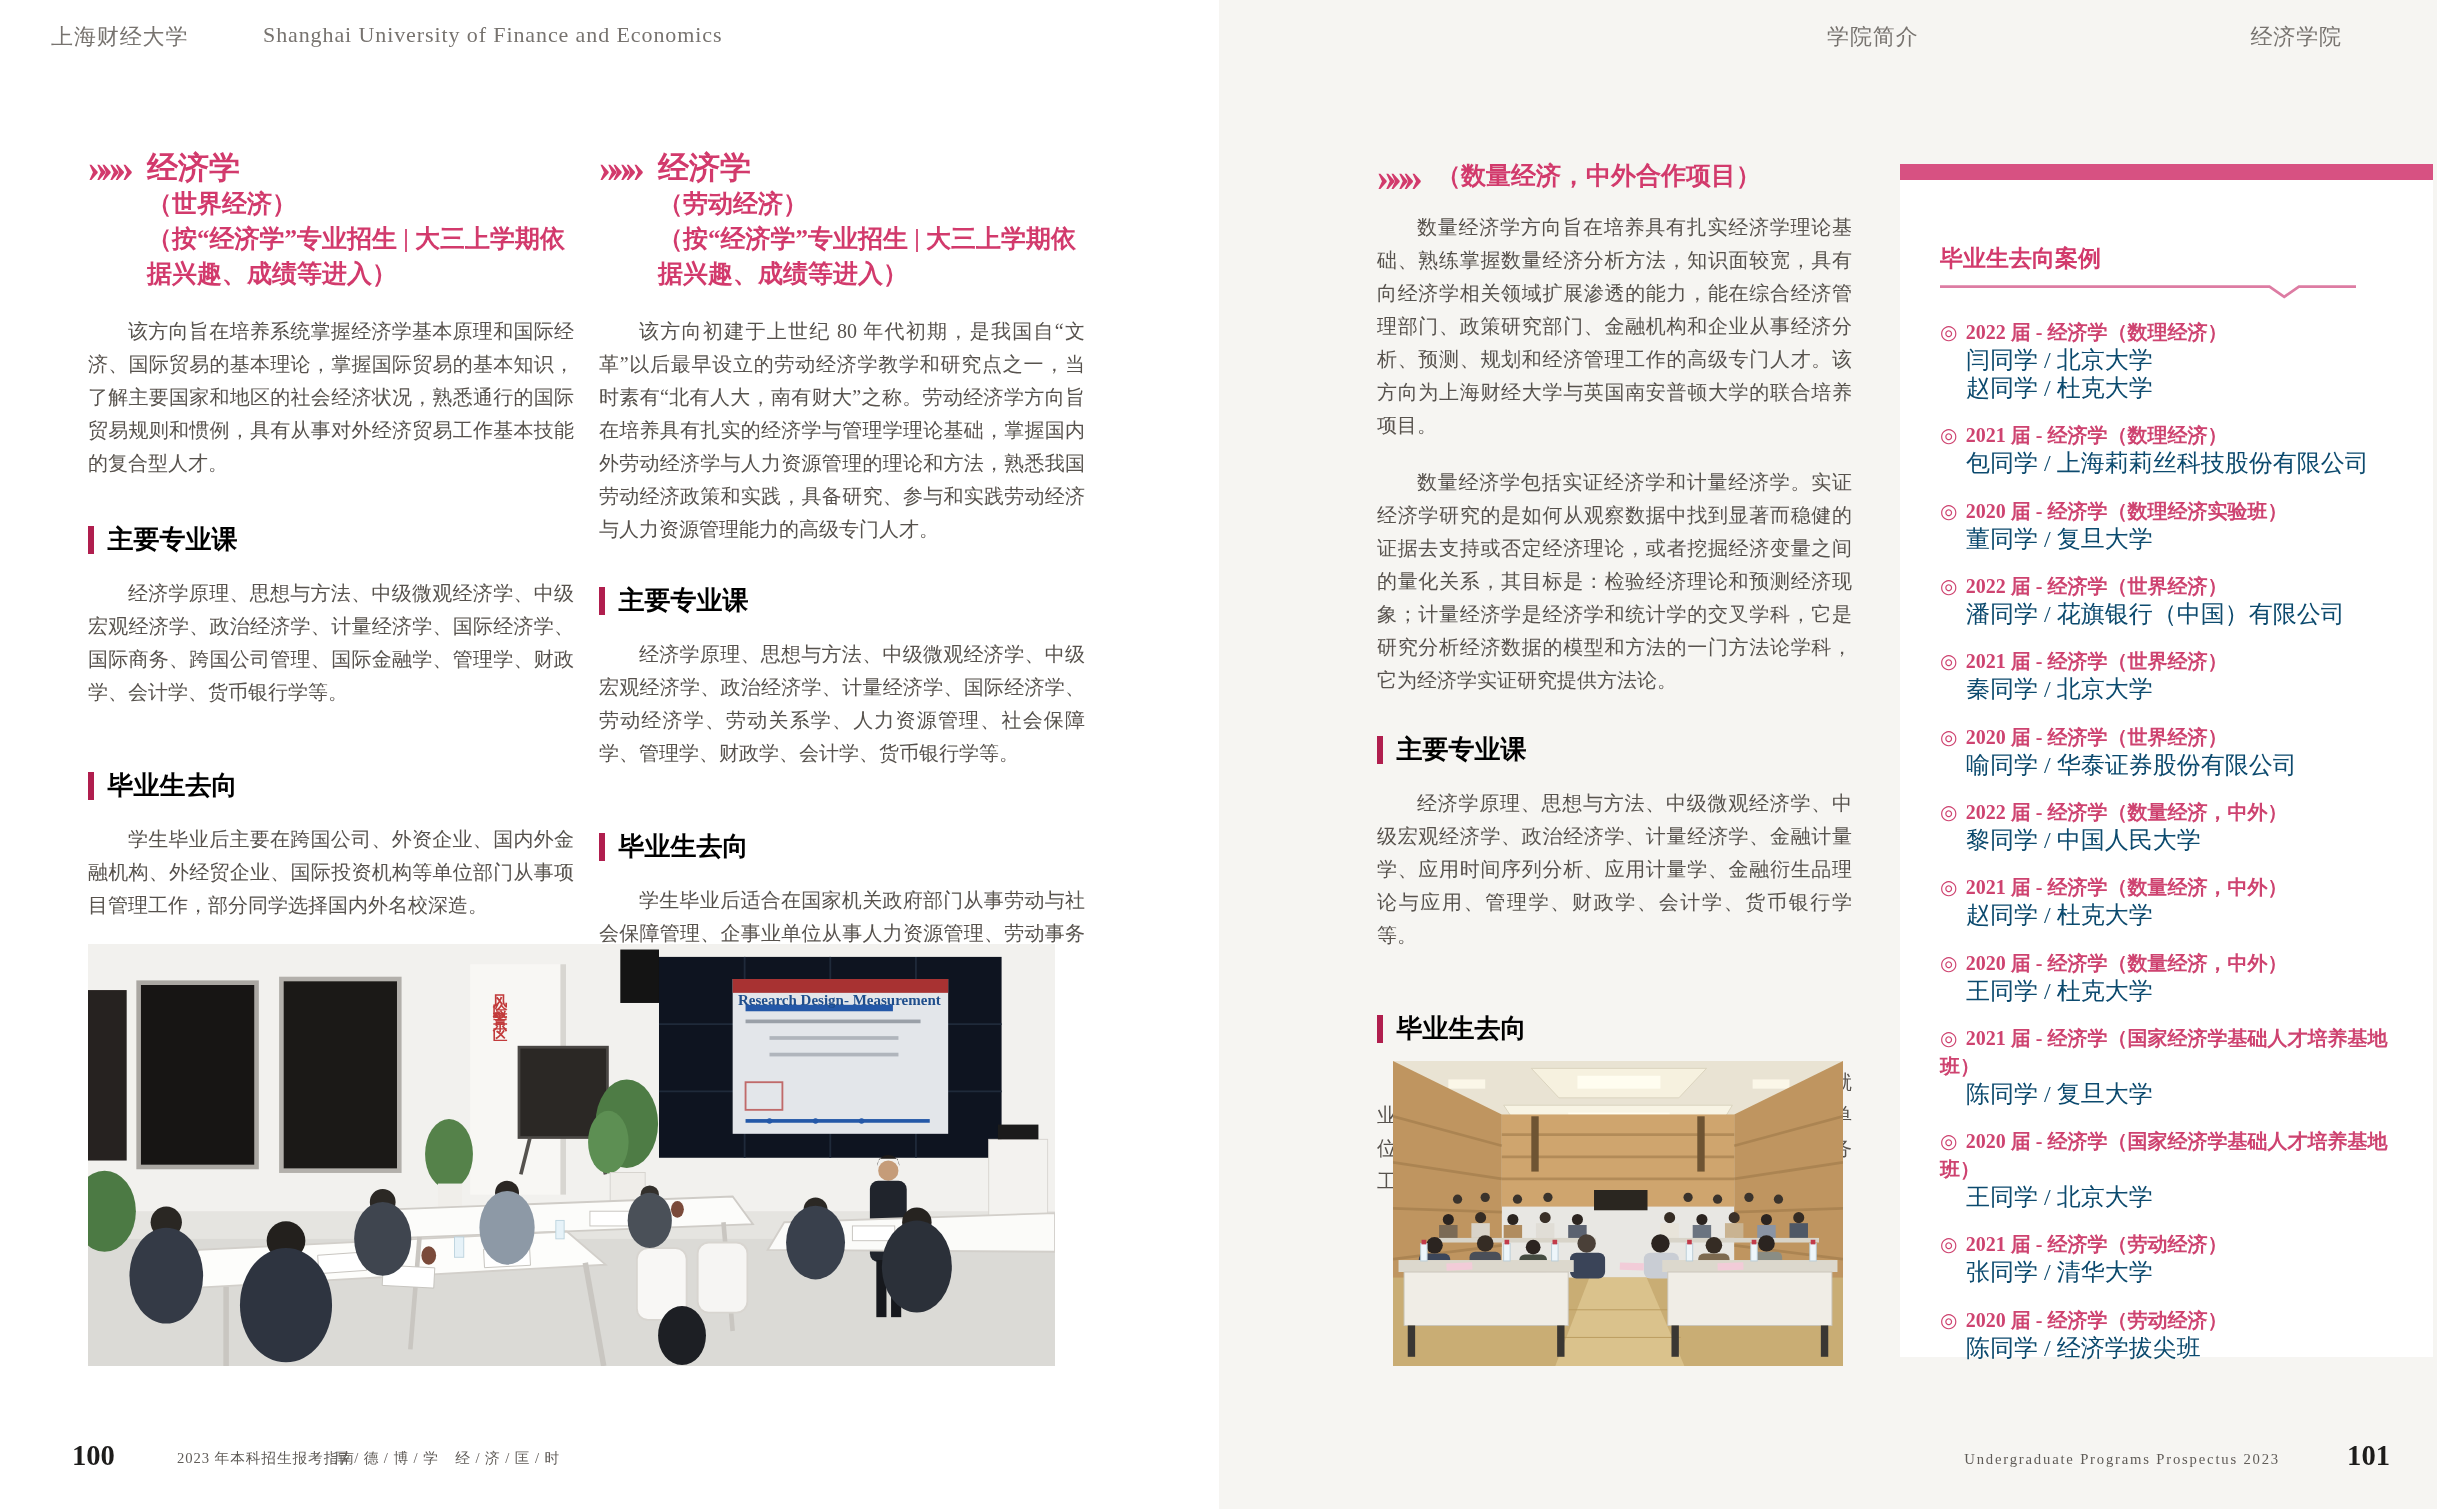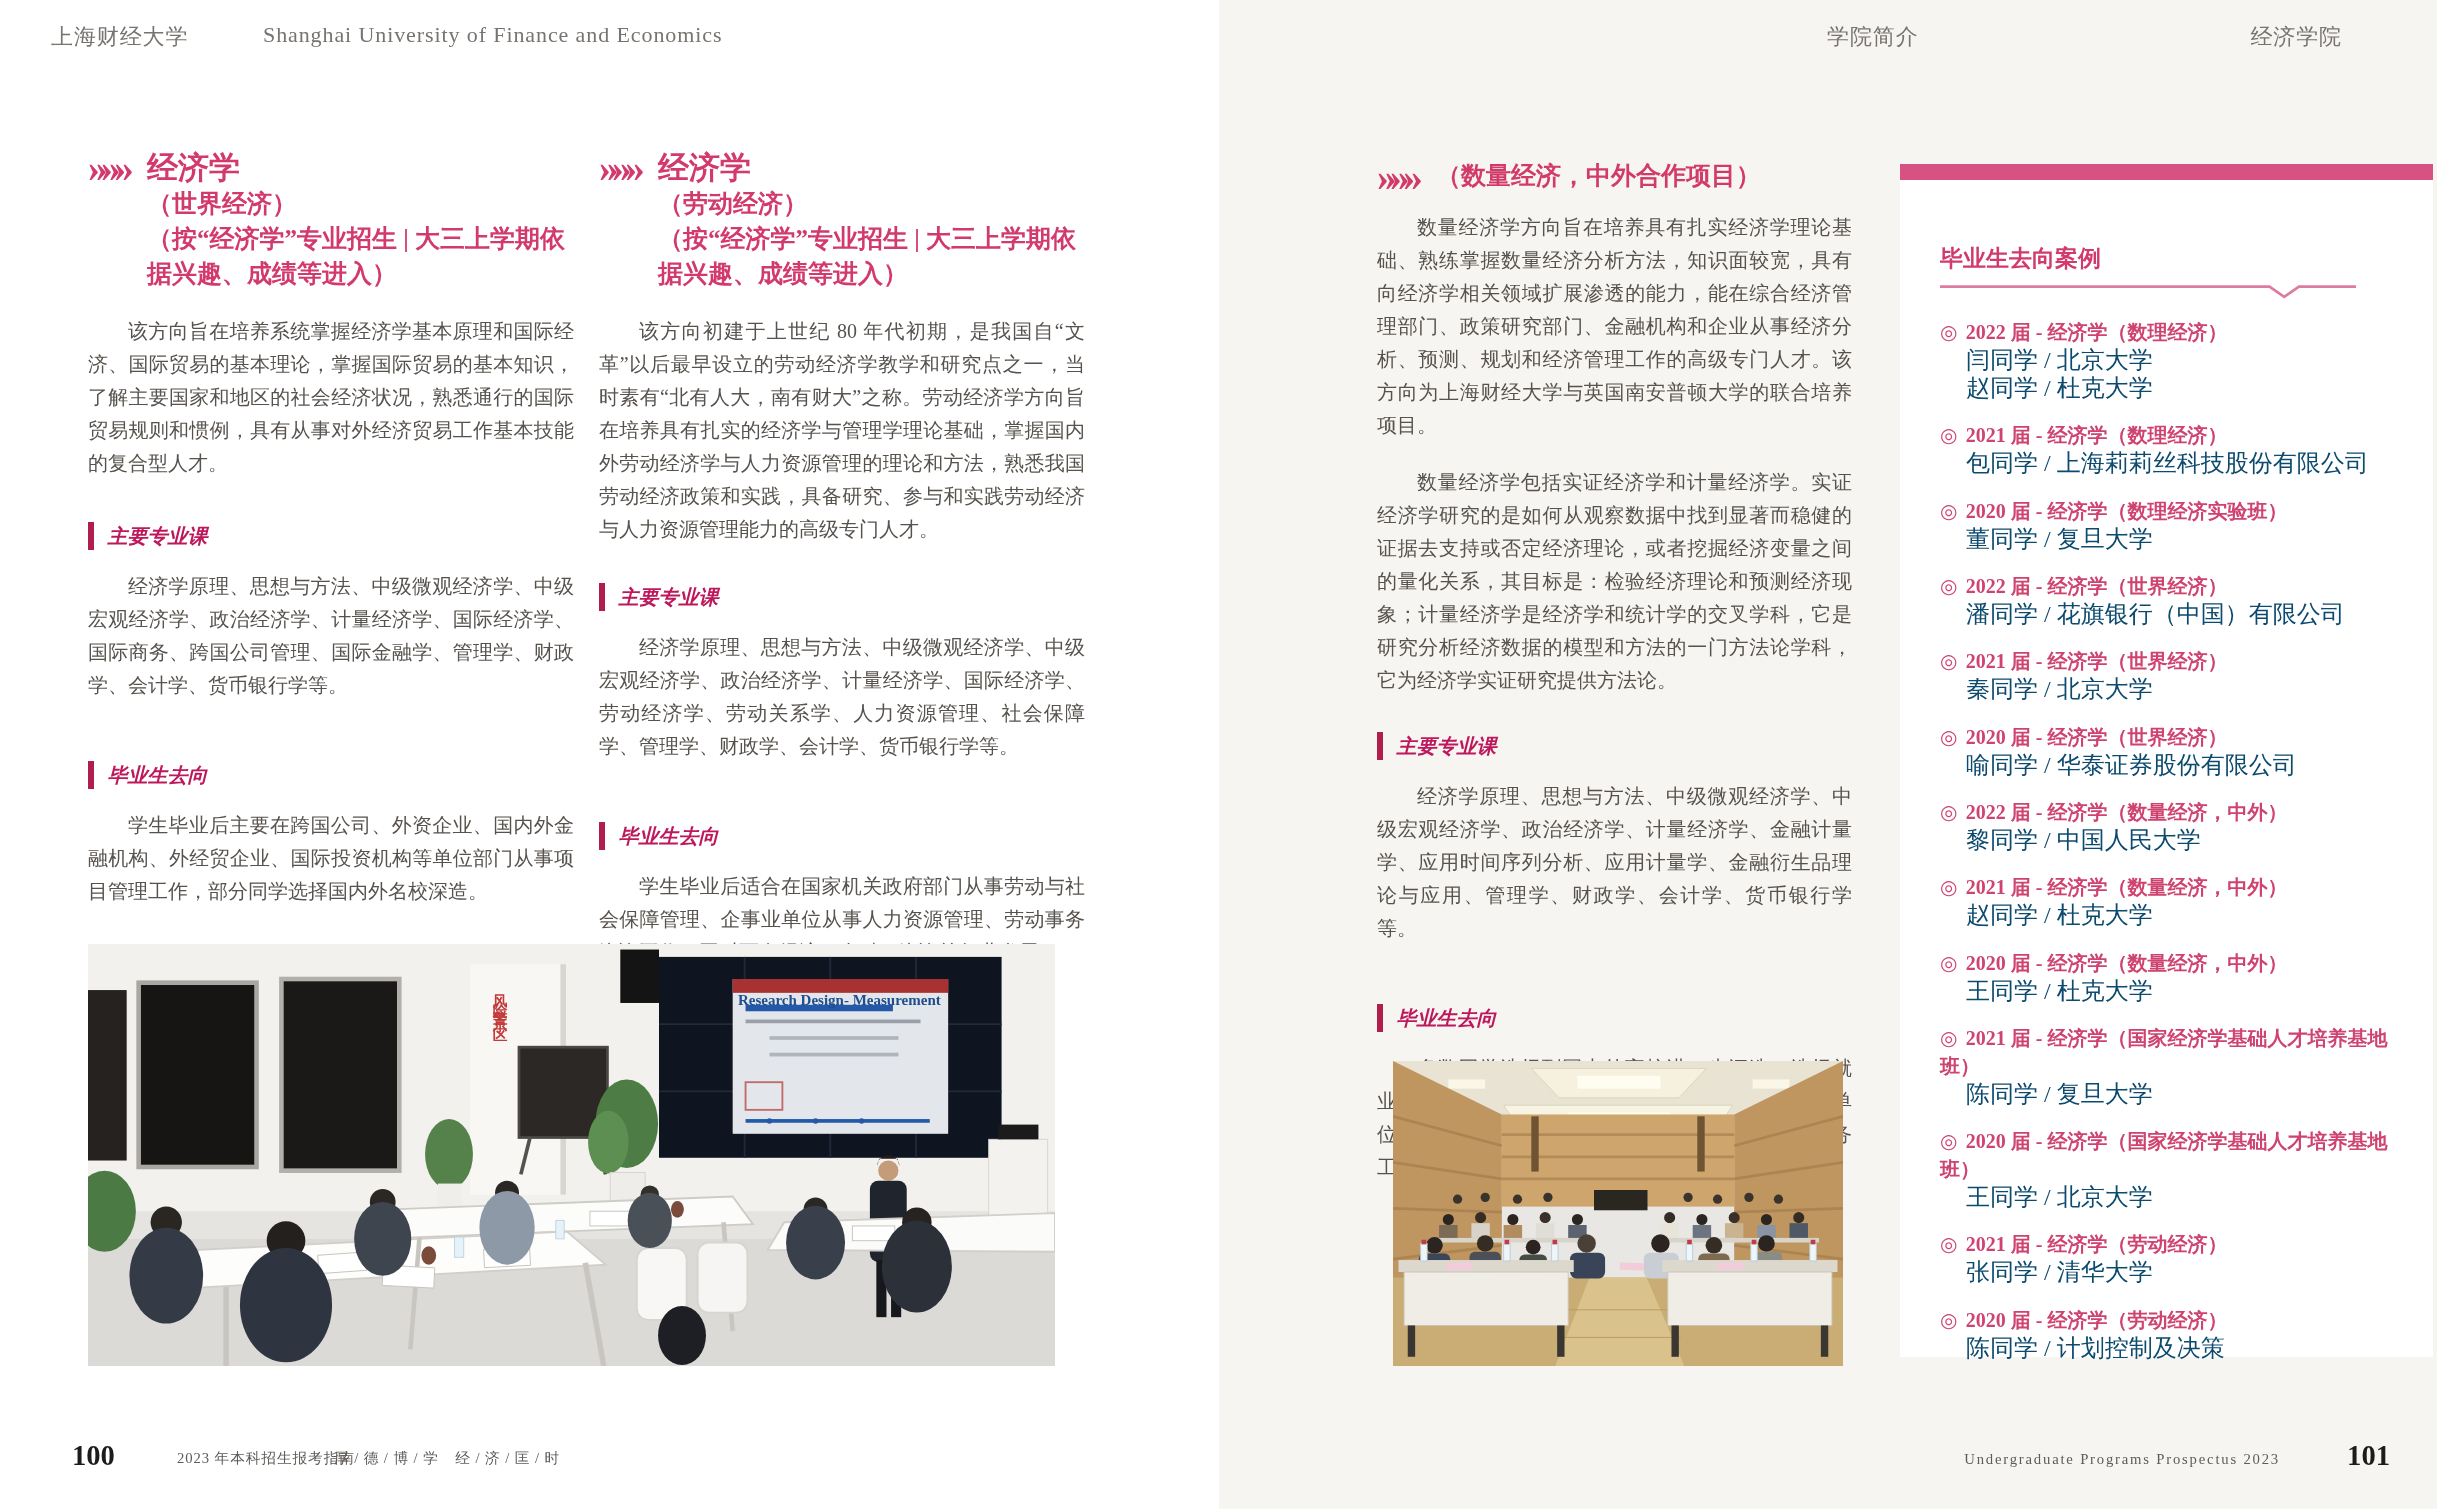--- a/index.html
+++ b/index.html
@@ -20,21 +20,21 @@
   .chevrons{font-size:39px;line-height:33px;font-weight:bold;color:#d23a6c;letter-spacing:-6.4px;margin-top:1.8px;}
   .prog-title{font-size:31px;line-height:37px;font-weight:bold;color:#d23a6c;}
   .prog-sub1{font-size:25px;line-height:35px;font-weight:bold;color:#d23a6c;}
   .prog-sub2{font-size:25px;line-height:35px;font-weight:bold;color:#d23a6c;}
   .body-p{font-size:20px;line-height:33px;color:#57524d;text-align:justify;text-indent:2em;margin:0;}
   .intro{margin-top:24px;}
   .section{margin-top:42px;}
   .section.second{margin-top:59px;}
   .sec-head{display:flex;align-items:center;gap:13px;}
   .sec-bar{width:6.4px;height:28px;background:#b01e4e;flex:0 0 auto;}
-  .sec-title{font-size:20px;font-weight:bold;color:#be185d;font-style:italic;}
+  .sec-title{font-size:26px;font-weight:bold;color:#000000;}
   .sec-body{margin-top:20px;}
 
   
   .photo{position:absolute;overflow:hidden;background:#e8e7e3;}
   #photo-left{left:88px;top:944px;width:967px;height:422px;}
   #photo-right{left:174px;top:1061px;width:450px;height:305px;}
   .photo svg{display:block;width:100%;height:100%;}
   .pillar-text{
     position:absolute;left:402px;top:39px;writing-mode:vertical-rl;
     color:#c23b3b;font-size:14.7px;letter-spacing:8.3px;font-weight:bold;
@@ -460,21 +460,21 @@
         <div class="case">
           <div class="case-head"><span class="case-bullet">◎</span><span>2020 届 - 经济学（国家经济学基础人才培养基地班）</span></div>
           <div class="case-student">王同学 / 北京大学</div>
         </div>
         <div class="case">
           <div class="case-head"><span class="case-bullet">◎</span><span>2021 届 - 经济学（劳动经济）</span></div>
           <div class="case-student">张同学 / 清华大学</div>
         </div>
         <div class="case">
           <div class="case-head"><span class="case-bullet">◎</span><span>2020 届 - 经济学（劳动经济）</span></div>
-          <div class="case-student">陈同学 / 计划控制及决策</div>
+          <div class="case-student">陈同学 / 经济学拔尖班</div>
         </div>
       </div>
   </div>
 
   <div class="footer-label" id="footer-right-label">Undergraduate Programs Prospectus 2023</div>
   <div class="footer-pagenum" id="footer-right-num">101</div>
 </div>
 
 
 </body></html>

